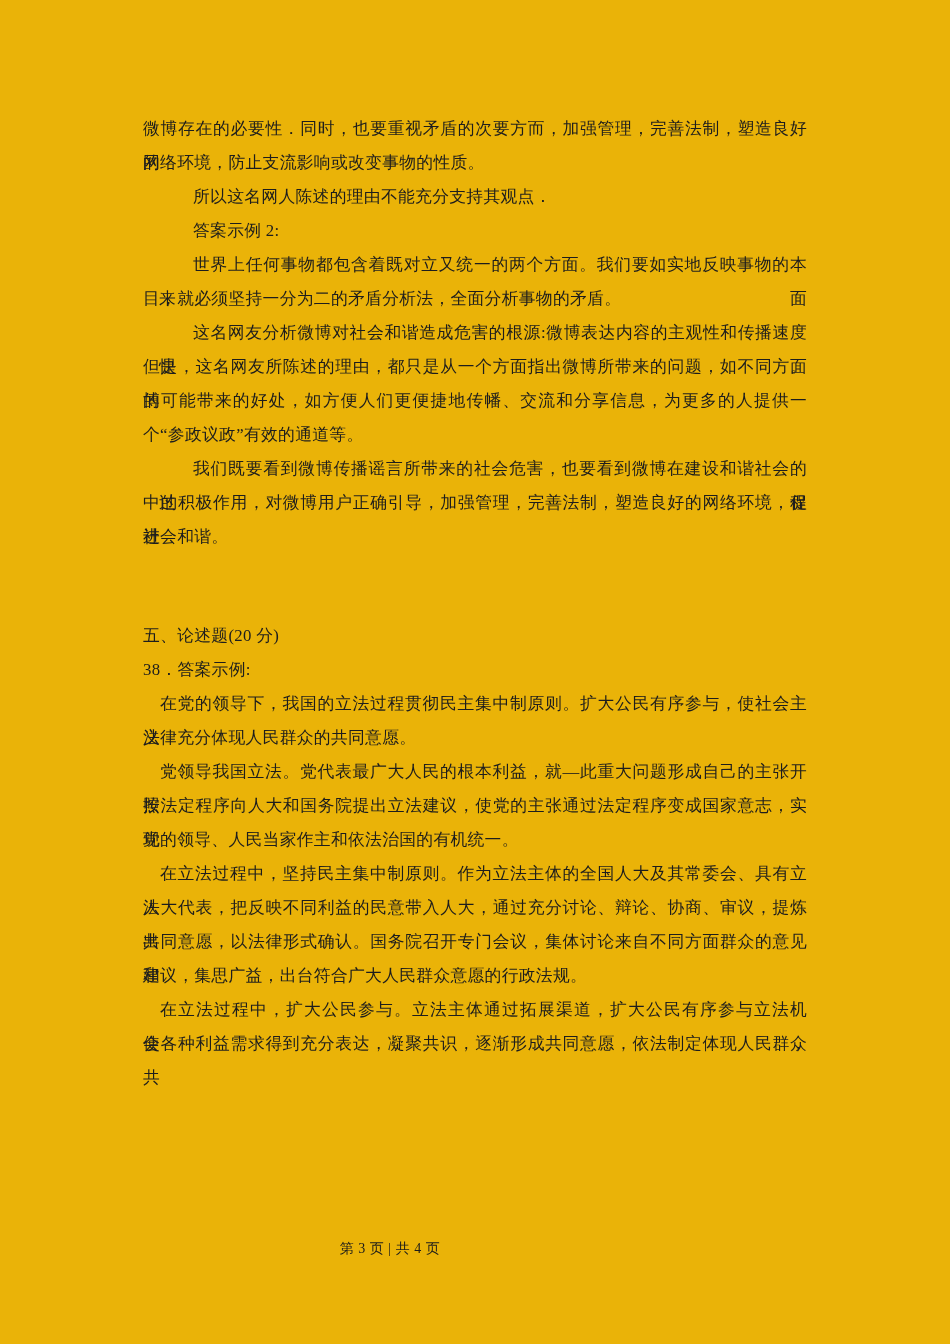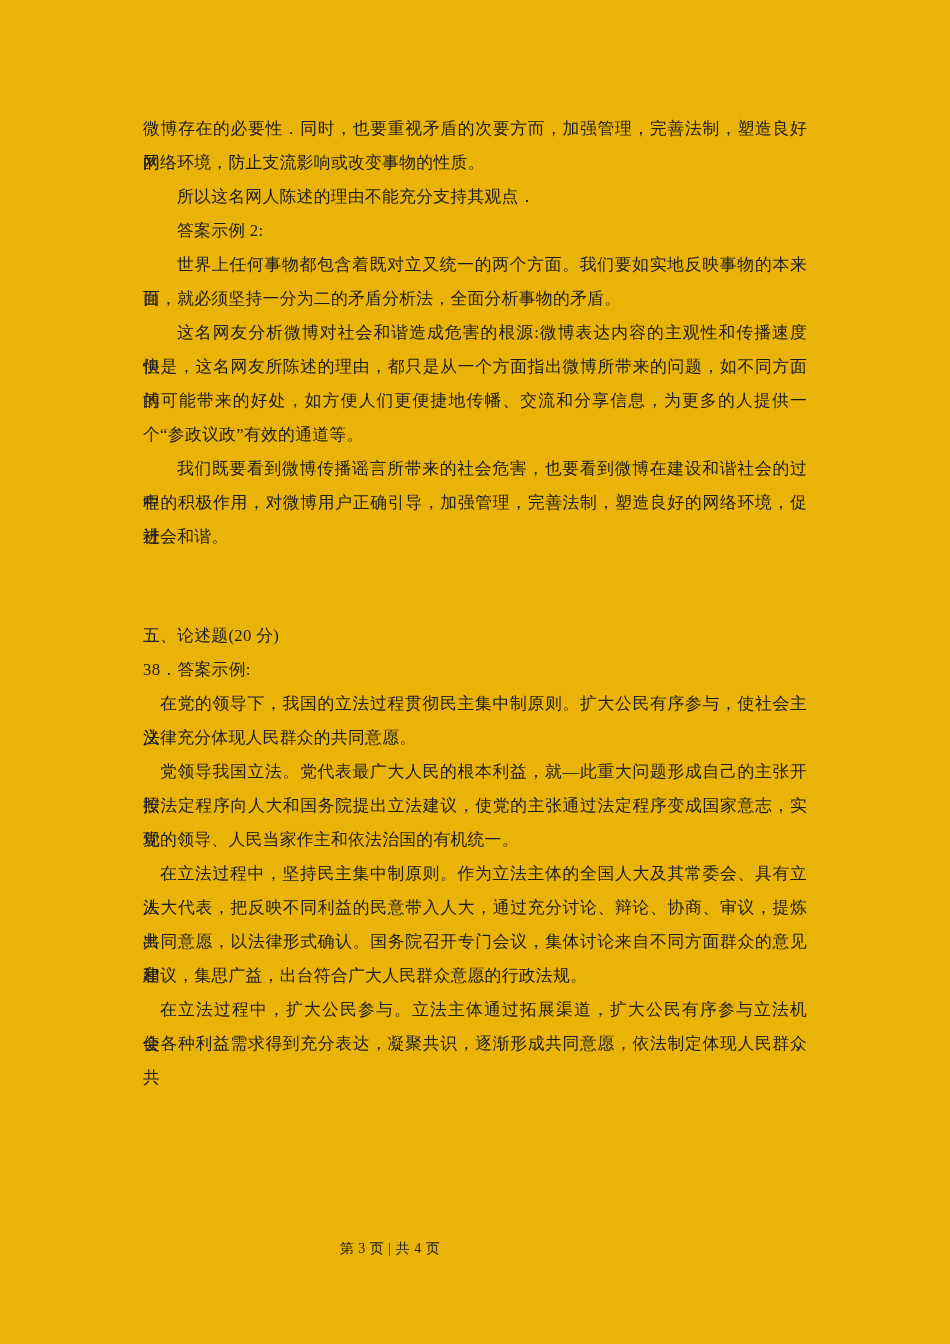--- a/index.html
+++ b/index.html
@@ -23,21 +23,21 @@
     line-height: 34px;
     height: 34px;
     letter-spacing: 0.3px;
     text-align: justify;
     text-align-last: left;
     overflow: visible;
     white-space: normal;
   }
   .line.fill { text-align-last: justify; }
   .ind-1 { text-indent: 17px; }
-  .ind-2 { text-indent: 34px; }
+  .ind-2 { text-indent: 34px; margin-left: 16px; }
   .block { margin: 0; }
   .block.gap { margin-top: 65px; }
   .footer {
     position: absolute;
     top: 1240px;
     left: 0;
     width: 780px;
     text-align: center;
     font-size: 14px;
     letter-spacing: 0.5px;

